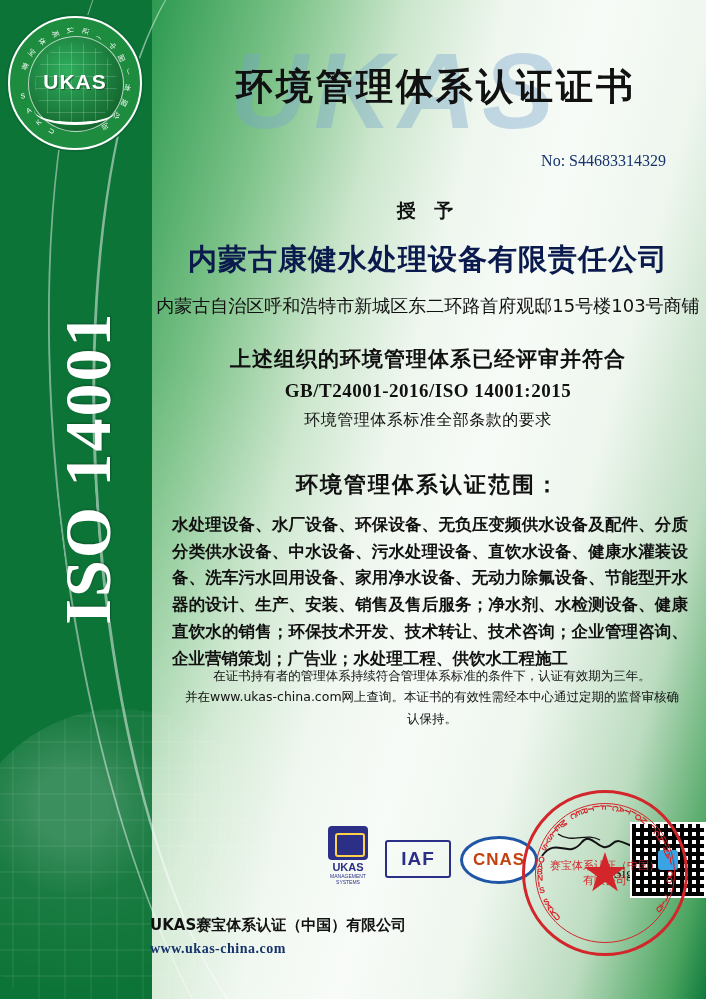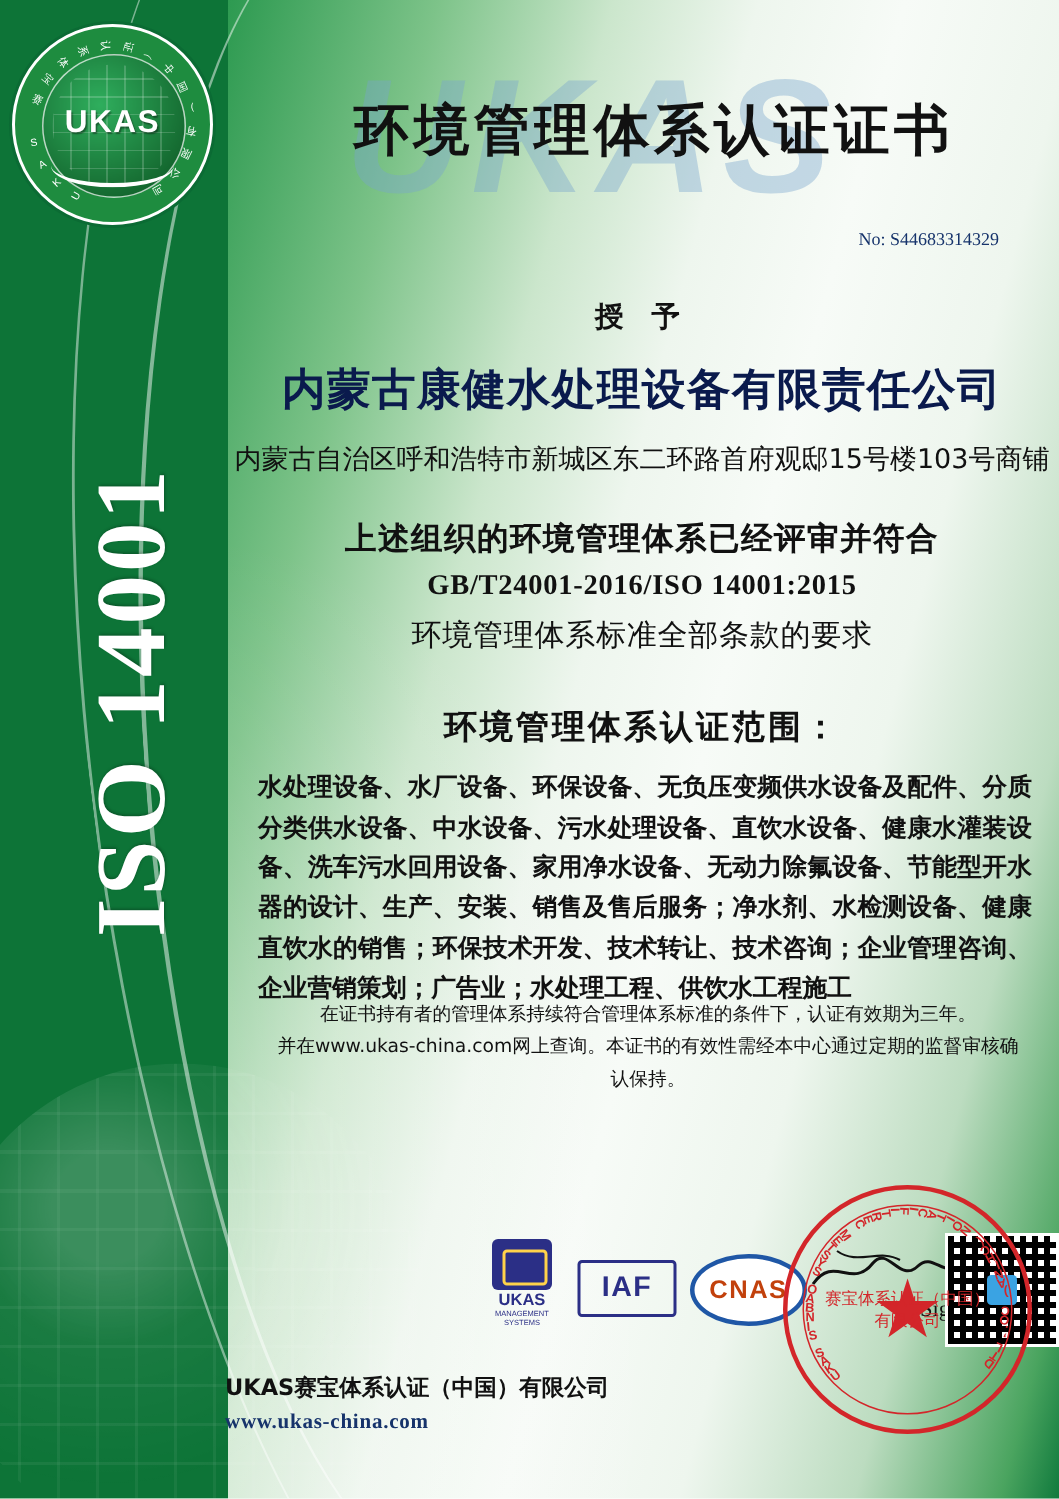--- a/index.html
+++ b/index.html
@@ -109,21 +109,21 @@
   }
   .title{
     position:absolute;left:26px;top:62px;width:520px;
     text-align:center;
     font-size:37px;font-weight:bold;color:#111111;
     letter-spacing:3px;
     font-family:"DejaVu Sans", sans-serif;
   }
   .no{
     position:absolute;right:40px;top:152px;
-    font-size:12px;color:#16336b;font-family:"Liberation Serif",serif;
+    font-size:16px;color:#16336b;font-family:"Liberation Serif",serif;
   }
   .grant{
     position:absolute;left:0;right:0;top:198px;text-align:center;
     font-size:19px;font-weight:bold;color:#111;letter-spacing:6px;
     font-family:"DejaVu Sans", sans-serif;
   }
   .company{
     position:absolute;left:0;right:0;top:240px;text-align:center;
     font-size:29px;font-weight:bold;color:#0a1a4d;letter-spacing:1px;
     font-family:"DejaVu Sans", sans-serif;
@@ -131,21 +131,21 @@
   .address{
     position:absolute;left:0;right:0;top:294px;text-align:center;
     font-size:18px;color:#111;font-family:"DejaVu Sans", sans-serif;
   }
   .stmt{
     position:absolute;left:0;right:0;top:345px;text-align:center;
     color:#111;
   }
   .stmt .l1{font-size:21px;font-weight:bold;font-family:"DejaVu Sans",sans-serif;letter-spacing:1px;}
   .stmt .l2{font-size:19px;font-weight:bold;font-family:"Liberation Serif",serif;margin-top:7px;letter-spacing:.5px;}
-  .stmt .l3{font-size:20px;font-family:Liberation Mono, monospace;margin-top:8px;letter-spacing:.5px;}
+  .stmt .l3{font-size:16px;font-family:Liberation Mono, monospace;margin-top:8px;letter-spacing:.5px;}
   .scope-title{
     position:absolute;left:0;right:0;top:470px;text-align:center;
     font-size:22px;font-weight:bold;color:#111;letter-spacing:2px;
     font-family:"DejaVu Sans", sans-serif;
   }
   .scope-body{
     position:absolute;left:22px;right:18px;top:512px;
     font-size:16.5px;line-height:1.62;color:#111;font-weight:bold;
     text-align:justify;
     font-family:"DejaVu Sans", sans-serif;

